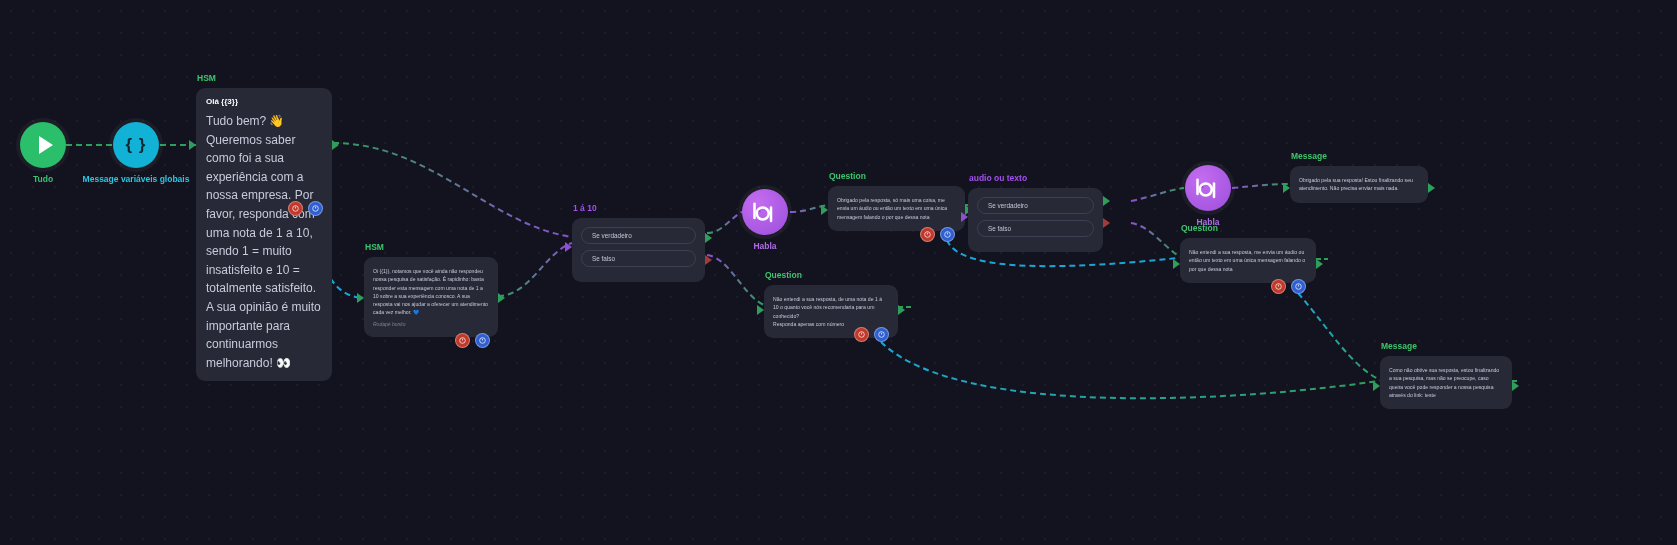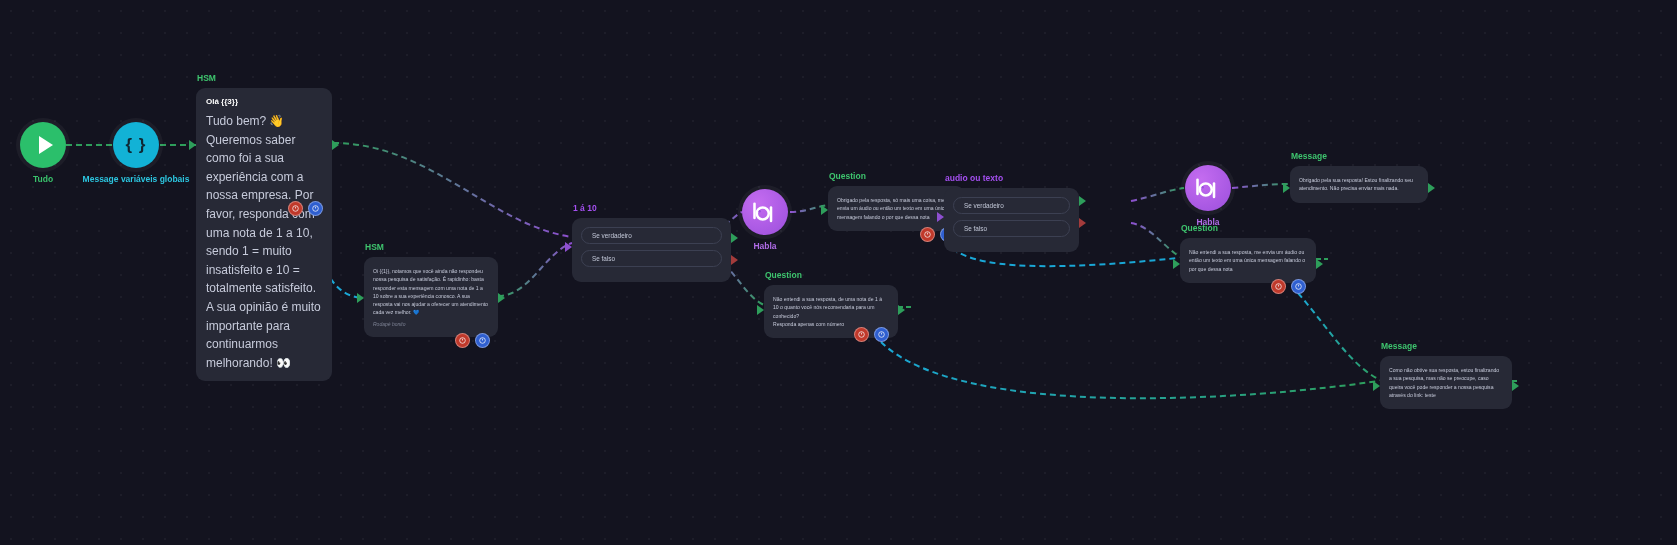--- a/index.html
+++ b/index.html
@@ -290,21 +290,21 @@
       <div class="badge badge-blue">
         <svg viewBox="0 0 20 20">
             <circle cx="10" cy="10" r="8" fill="none" stroke="#fff" stroke-width="2"></circle>
             <path d="M10 5 L10 10" stroke="#fff" stroke-width="2"></path>
           </svg>
       </div>
     </div>
   </div>
 
   <div class="node" style="left:572px; top:218px;">
-    <div class="card" style="width:159px; padding:9px 9px;">
+    <div class="card" style="width:133px; padding:9px 9px;">
       <div class="card-title t-purple">1 á 10</div>
       <div class="opt">Se verdadeiro</div>
       <div class="opt">Se falso</div>
       <div class="nub nub-in-purple" style="left:-7px; top:24px;"></div>
       <div class="nub nub-out-green" style="right:-7px; top:15px;"></div>
       <div class="nub nub-red" style="right:-7px; top:37px;"></div>
     </div>
   </div>
 
   <div class="node" style="left:742px; top:189px;">
@@ -336,21 +336,21 @@
       </div>
       <div class="badge badge-blue">
         <svg viewBox="0 0 20 20">
             <circle cx="10" cy="10" r="8" fill="none" stroke="#fff" stroke-width="2"></circle>
             <path d="M10 5 L10 10" stroke="#fff" stroke-width="2"></path>
           </svg>
       </div>
     </div>
   </div>
 
-  <div class="node" style="left:944px; top:188px;">
+  <div class="node" style="left:968px; top:188px;">
     <div class="card" style="width:135px; padding:9px 9px;">
       <div class="card-title t-purple">audio ou texto</div>
       <div class="opt">Se verdadeiro</div>
       <div class="opt">Se falso</div>
       <div class="nub nub-in-purple" style="left:-7px; top:24px;"></div>
       <div class="nub nub-out-green" style="right:-7px; top:8px;"></div>
       <div class="nub nub-red" style="right:-7px; top:30px;"></div>
     </div>
   </div>
 

